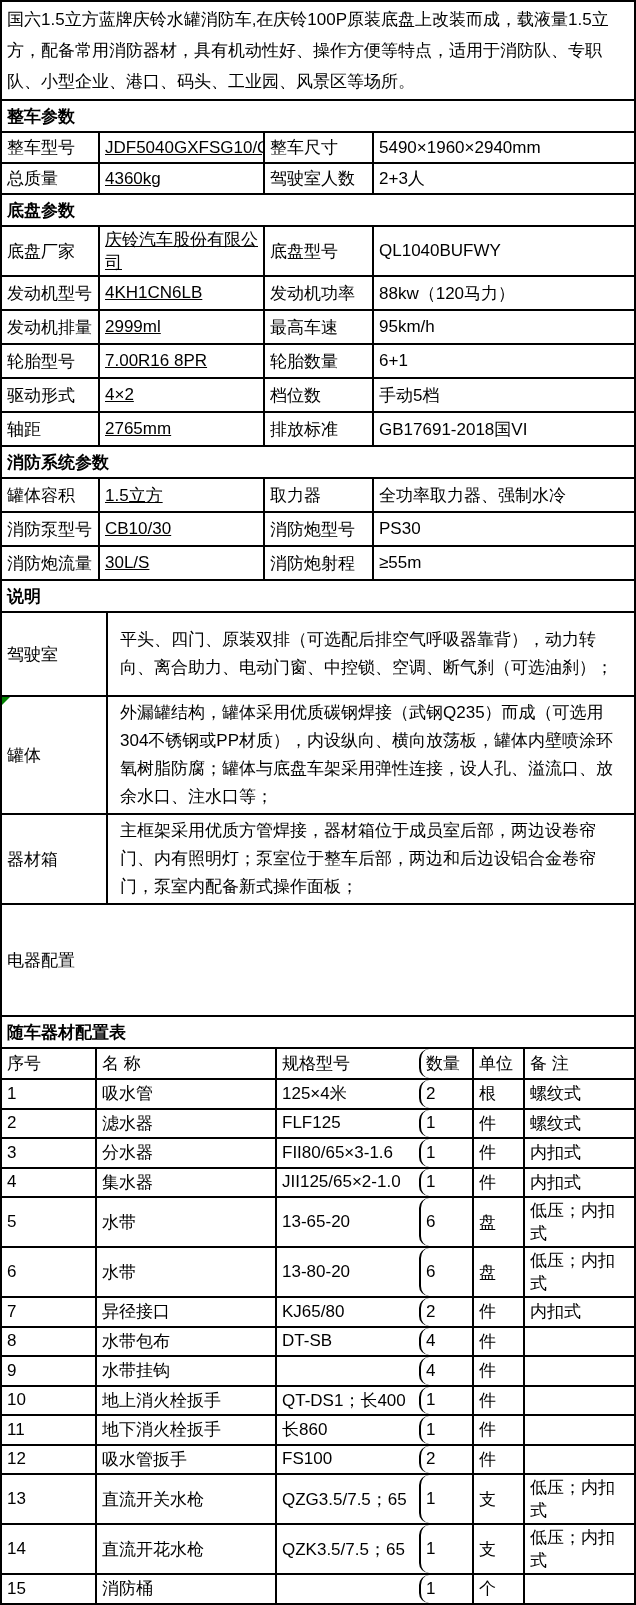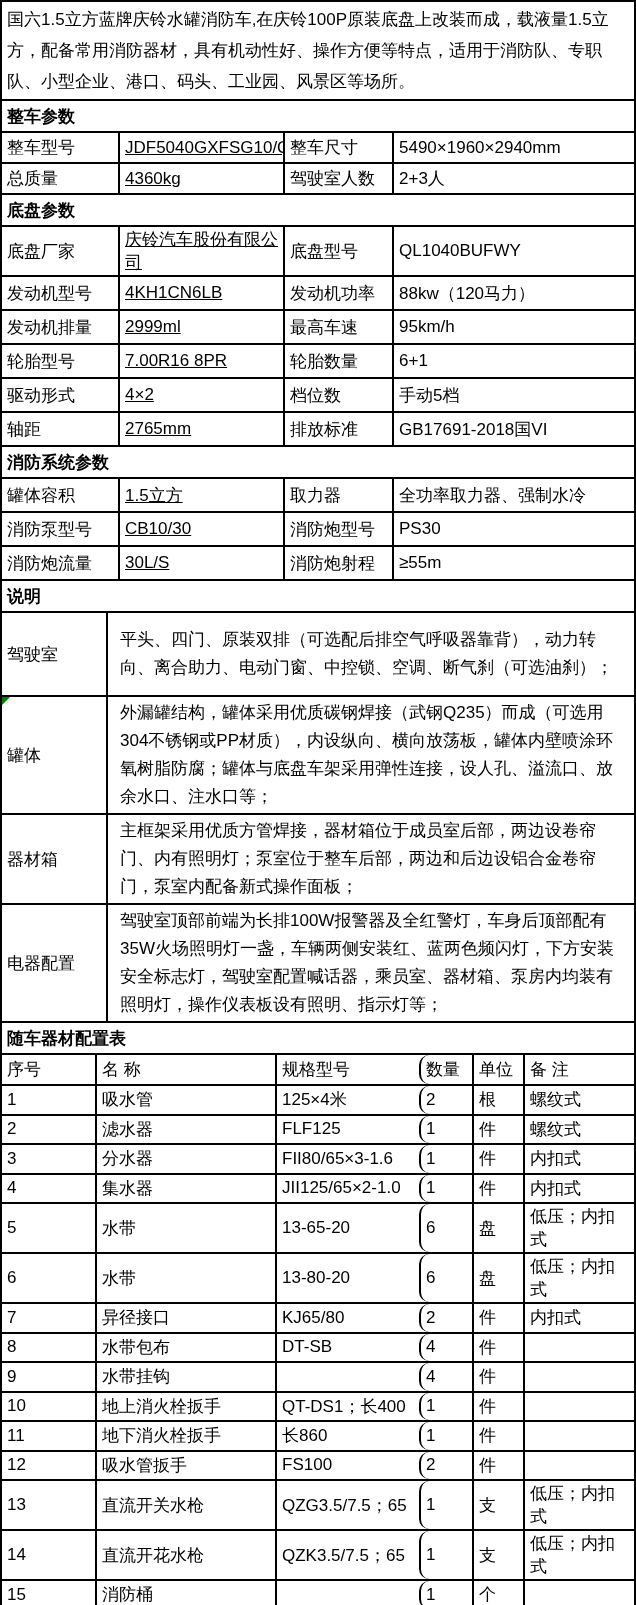--- a/index.html
+++ b/index.html
@@ -6,21 +6,21 @@
   body{width:636px;color:#000;font-family:"Liberation Sans","DejaVu Sans",sans-serif;font-size:17px;}
   .doc{width:636px;box-sizing:border-box;border:2px solid #000;background:#fff;}
   .row{display:flex;border-top:2px solid #000;box-sizing:border-box;align-items:stretch;}
   .doc>.row:first-child{border-top:none;}
   .cell{box-sizing:border-box;display:flex;align-items:center;padding:1px 5px;overflow:hidden;}
   .cell+.cell{border-left:2px solid #000;}
   .intro{min-height:94px;padding:2px 5px;line-height:31px;box-sizing:border-box;}
   .sec{min-height:32px;display:flex;align-items:center;font-weight:bold;padding:0 5px;box-sizing:border-box;border-top:2px solid #000;}
   .vrow{min-height:31px;}
   .prow{min-height:34px;}
-  .c1{width:116px;}
+  .c1{width:96px;}
   .c2{width:165px;text-decoration:underline;}
   .c3{width:109px;}
   .c4{flex:1;}
   .nlab{width:104px;}
   .ntext{flex:1;line-height:28px;padding:2px 12px;align-items:center;display:flex;}
   .h84{min-height:84px;}
   .h112{min-height:112px;}
   .ehead{min-height:31px;font-weight:normal;}
   .erow{min-height:29.5px;}
   .e1{width:93px;}
@@ -120,21 +120,20 @@
     <span class="marker"></span>
     <div class="cell nlab">罐体</div>
     <div class="cell ntext">外漏罐结构，罐体采用优质碳钢焊接（武钢Q235）而成（可选用304不锈钢或PP材质），内设纵向、横向放荡板，罐体内壁喷涂环氧树脂防腐；罐体与底盘车架采用弹性连接，设人孔、溢流口、放余水口、注水口等；</div>
   </div>
   <div class="row h84">
     <div class="cell nlab">器材箱</div>
     <div class="cell ntext">主框架采用优质方管焊接，器材箱位于成员室后部，两边设卷帘门、内有照明灯；泵室位于整车后部，两边和后边设铝合金卷帘门，泵室内配备新式操作面板；</div>
   </div>
   <div class="row h112">
     <div class="cell nlab">电器配置</div>
-    <div class="cell ntext">驾驶室顶部前端为长排100W报警器及全红警灯，车身后顶部配有35W火场照明灯一盏，车辆两侧安装红、蓝两色频闪灯，下方安装安全标志灯，驾驶室配置喊话器，乘员室、器材箱、泵房内均装有照明灯，操作仪表板设有照明、指示灯等；</div>
   </div>
 
   <div class="sec">随车器材配置表</div>
   <div class="row ehead">
     <div class="cell e1">序号</div>
     <div class="cell e2">名 称</div>
     <div class="cell e3">规格型号</div>
     <div class="cell e4">数量</div>
     <div class="cell e5">单位</div>
     <div class="cell e6">备 注</div>

